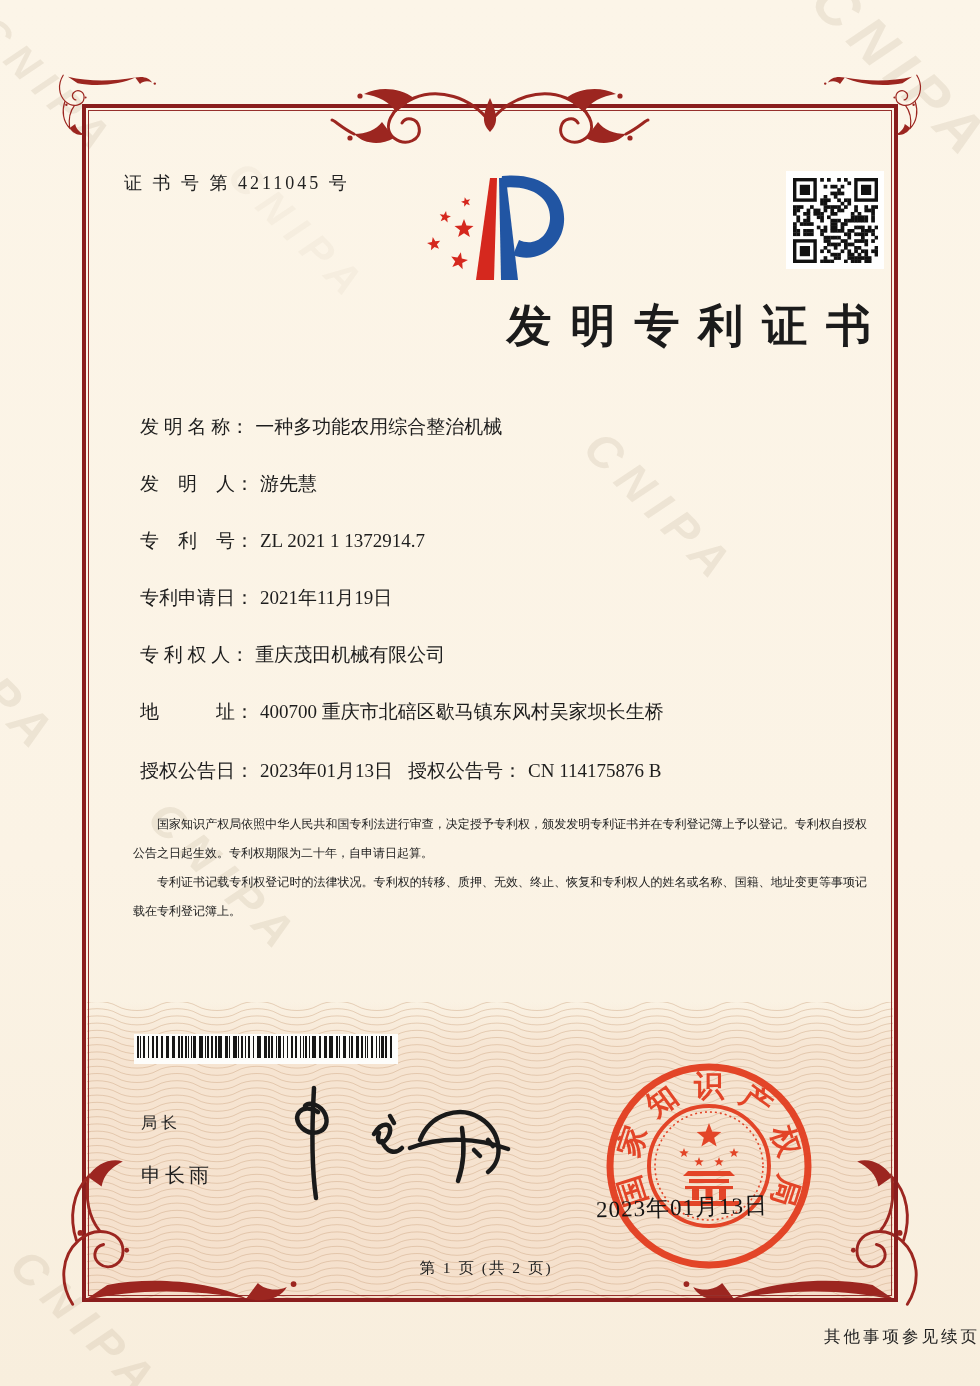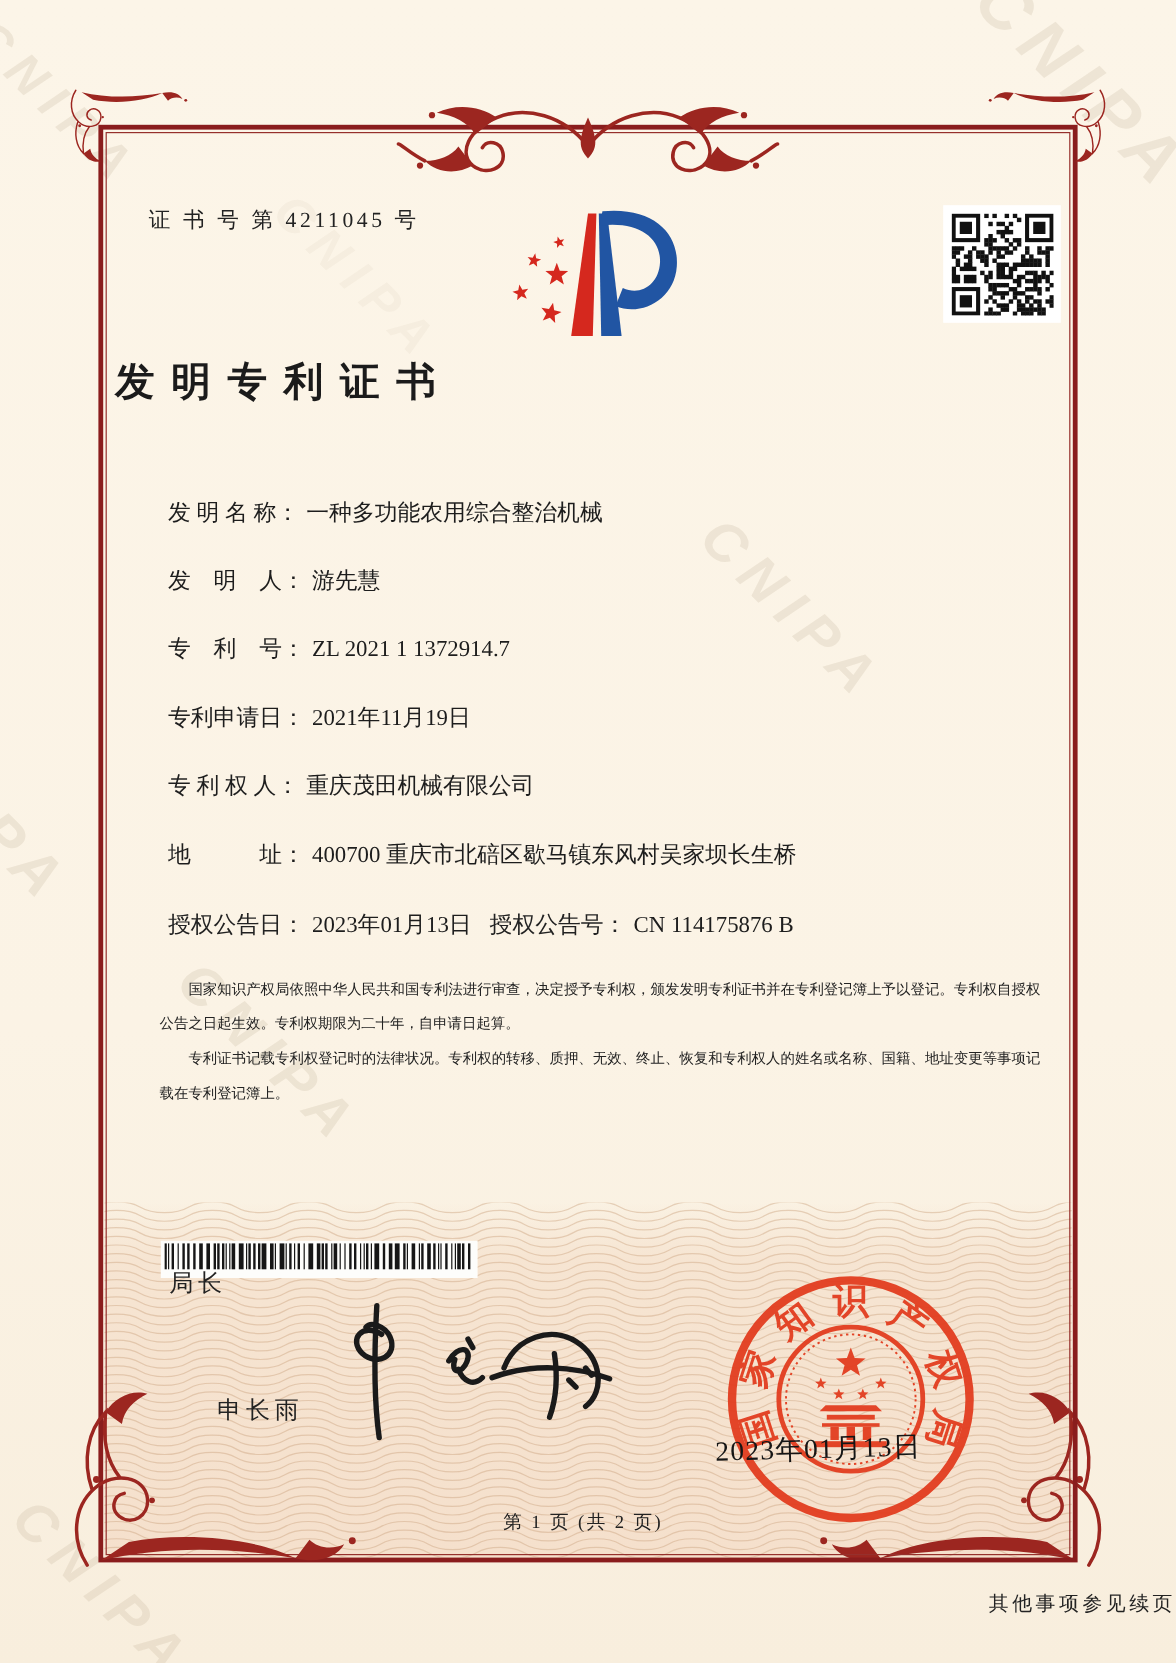--- a/index.html
+++ b/index.html
@@ -18,40 +18,40 @@
   
   .frame{position:absolute; left:82px; top:104px; width:808px; height:1190px;
     border:4px solid #8a1d1d; z-index:4; pointer-events:none;}
   .frame-inner{position:absolute; inset:2px; border:1px solid #96302c;}
   .ornament{position:absolute; z-index:5; pointer-events:none;}
   
   .cert-no{position:absolute; left:124px; top:171px; font-size:18px; letter-spacing:3px; z-index:6;}
   .logo{position:absolute; left:402px; top:150px; z-index:6;}
   .qr-wrap{position:absolute; left:786px; top:171px; width:98px; height:98px; background:#fff; z-index:6;
     display:flex; align-items:center; justify-content:center;}
-  .title{position:absolute; left:82px; top:296px; width:808px; text-align:left;
-    font-size:33px; font-weight:600; letter-spacing:0.42em; text-indent:0.42em; color:#1b1b1b; z-index:6;}
+  .title{position:absolute; left:82px; top:296px; width:808px; text-align:right;
+    font-size:45px; font-weight:600; letter-spacing:0.42em; text-indent:0.42em; color:#1b1b1b; z-index:6;}
   
   .fields{position:absolute; left:140px; top:414px; width:720px; font-size:19px; z-index:6;}
   .frow{position:absolute; left:0; white-space:nowrap;}
   .flabel{display:inline-block; letter-spacing:0; color:#1d1d1d;text-align:right;}
   .fvalue{margin-left:6px; color:#1d1d1d;}
   .fpair2{position:absolute; left:268px; top:0;}
   
   .body-text{position:absolute; left:133px; top:810px; width:734px; font-size:12px;
     line-height:29px; text-align:justify; z-index:6;}
   .body-text p{margin:0; text-indent:2em;}
   
   .wave-area{position:absolute; left:87px; top:1002px; width:806px; height:296px; z-index:1;
     background:linear-gradient(180deg,rgba(247,233,217,0) 0%,rgba(246,228,209,0.95) 16%,#f5e0cc 100%);}
   .wave-area svg{position:absolute; left:0; top:0;}
   
   .barcode-wrap{position:absolute; left:134px; top:1034px; background:#fdfdfb; padding:2px 3px; z-index:3;}
-  .sig-title{position:absolute; left:141px; top:1056px; font-size:20px; letter-spacing:4px; z-index:3;}
-  .sig-name{position:absolute; left:141px; top:1162px; font-size:20px; letter-spacing:4px; z-index:3;margin-left:40px;}
+  .sig-title{position:absolute; left:141px; top:1113px; font-size:16px; letter-spacing:4px; z-index:3;}
+  .sig-name{position:absolute; left:141px; top:1162px; font-size:20px; letter-spacing:4px; z-index:3;}
   .sig-script{position:absolute; left:262px; top:1078px; z-index:3;}
   .seal{position:absolute; left:603px; top:1060px; z-index:2;}
   .seal-date{position:absolute; left:596px; top:1192px; font-size:23px; color:#151515;
     letter-spacing:1px; transform:rotate(-1.5deg); z-index:3; white-space:nowrap;}
   .page-info{position:absolute; left:82px; top:1258px; width:808px; text-align:center;
     font-size:15.5px; letter-spacing:2px; z-index:6;}
   .cont-note{position:absolute; left:0; top:1326px; width:980px; text-align:right;
     font-size:16.5px; letter-spacing:3px; z-index:6;}
   .seal-red{fill:#e23a1c;}
   .orn-stroke{stroke:#9c2620; fill:none; stroke-width:3; stroke-linecap:round;}

